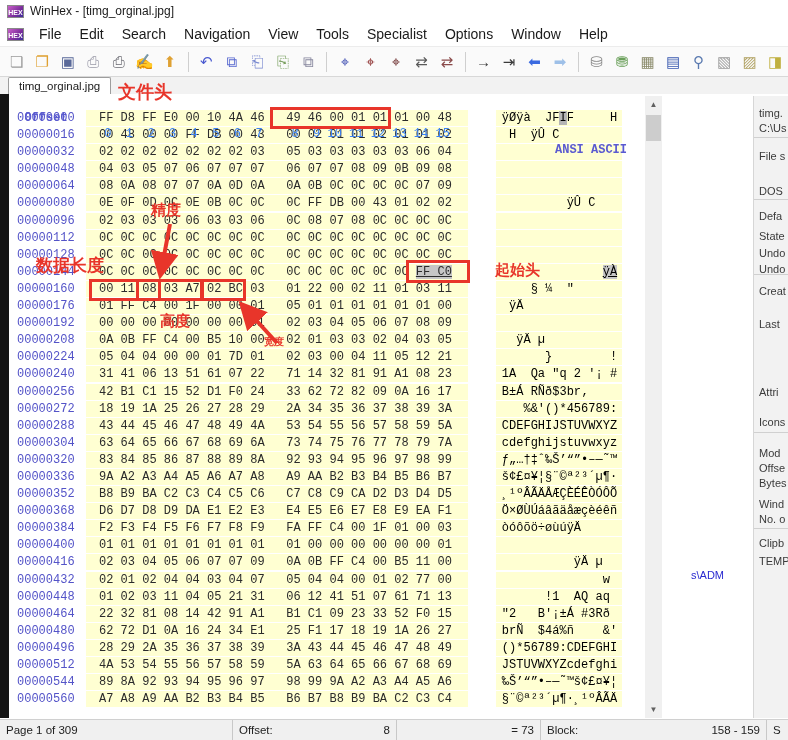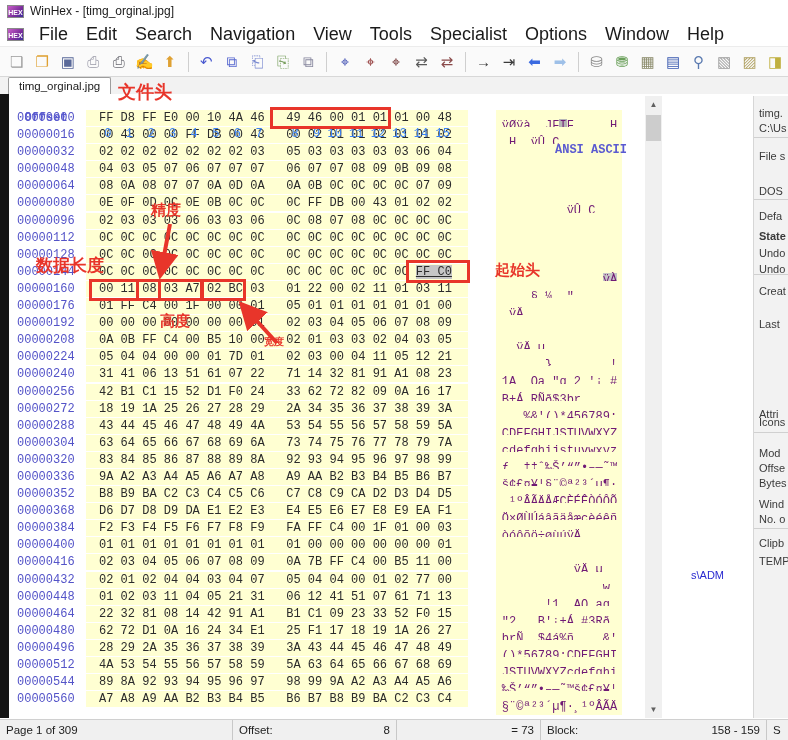--- a/index.html
+++ b/index.html
@@ -9,21 +9,21 @@
   
   .titlebar{position:absolute;left:0;top:0;width:788px;height:22px;background:#fff;
             display:flex;align-items:center;padding-left:7px;box-sizing:border-box;}
   .appicon{display:inline-block;width:17px;height:13px;margin-right:6px;
            background:linear-gradient(135deg,#c95fc9 0%,#7c2d9c 60%,#3c2d9c 100%);
            color:#fff;font-size:7px;font-weight:bold;text-align:center;line-height:13px;
            border:1px solid #888;box-sizing:border-box;}
   .wtitle{font-size:12px;}
   .menubar{position:absolute;left:0;top:22px;width:788px;height:24px;background:#fff;
            display:flex;align-items:center;padding-left:7px;box-sizing:border-box;}
-  .menu-item{font-size:18px;padding:2px 9px;cursor:default;}
+  .menu-item{font-size:14px;padding:2px 9px;cursor:default;}
   .toolbar{position:absolute;left:0;top:46px;width:788px;height:31px;background:#fafafa;
            border-top:1px solid #ececec;border-bottom:1px solid #d8d8d8;
            display:flex;align-items:center;padding-left:4px;box-sizing:border-box;}
   .tool{width:26px;height:24px;text-align:center;font-size:15px;line-height:24px;cursor:default;}
   .tsep{width:1px;height:20px;background:#cfcfcf;margin:0 5px;}
 
   
   .tabbar{position:absolute;left:0;top:77px;width:788px;height:17px;background:#f2f2f2;
           display:flex;align-items:flex-end;padding-left:8px;box-sizing:border-box;}
   .tab{background:#fff;border:1px solid #9d9d9d;border-bottom:none;height:16px;
@@ -34,22 +34,22 @@
   .editor{position:absolute;left:9px;top:94px;width:636px;height:624px;background:#fff;
           overflow:hidden;font-family:"Liberation Mono",monospace;font-size:12px;}
   .ed-header{position:relative;height:16px;line-height:16px;white-space:pre;}
   .h-off{position:absolute;left:6px;width:62px;text-align:center;color:#5a5ad0;font-weight:bold;}
   .h-cols{position:absolute;left:88px;color:#3b82f6;font-weight:normal;white-space:pre;}
   .h-ascii{position:absolute;left:546px;color:#5a5ad0;font-weight:bold;}
   .row{height:17.1px;line-height:16px;white-space:pre;}
   .off{display:inline-block;width:62px;margin-left:8px;color:#5353c8;vertical-align:top;}
   .hexs{display:inline-block;margin-left:7px;padding:0 16px 0 13px;background:#ffffd2;
         height:16px;vertical-align:top;white-space:pre;color:#2b2b2b;text-align:right;}
-  .ascs{display:inline-block;margin-left:28px;padding:8px 5px 0 6px;background:#ffffd2;
-        height:16px;vertical-align:top;white-space:pre;color:#701a75;}
+  .ascs{display:inline-block;margin-left:28px;padding:0 5px 0 6px;background:#ffffd2;
+        height:16px;vertical-align:top;white-space:pre;color:#000000;}
   .sel{background:#c6c6c6;text-decoration:underline;}
   .cur{background:#b5b5b5;}
 
   
   .vscroll{position:absolute;left:645px;top:96px;width:17px;height:622px;background:#f0f0f0;}
   .sb-btn{position:absolute;left:0;width:17px;height:17px;font-size:8px;color:#606060;
           text-align:center;line-height:17px;background:#f0f0f0;}
   .sb-btn.up{top:0;}
   .sb-btn.down{bottom:0;}
   .sb-thumb{position:absolute;left:1px;top:19px;width:15px;height:26px;background:#cdcdcd;}
@@ -170,21 +170,21 @@
       <div class="row"><span class="off">00000256</span><span class="hexs">42 B1 C1 15 52 D1 F0 24   33 62 72 82 09 0A 16 17</span><span class="ascs">B±Á RÑð$3br‚    </span></div>
       <div class="row"><span class="off">00000272</span><span class="hexs">18 19 1A 25 26 27 28 29   2A 34 35 36 37 38 39 3A</span><span class="ascs">   %&amp;'()*456789:</span></div>
       <div class="row"><span class="off">00000288</span><span class="hexs">43 44 45 46 47 48 49 4A   53 54 55 56 57 58 59 5A</span><span class="ascs">CDEFGHIJSTUVWXYZ</span></div>
       <div class="row"><span class="off">00000304</span><span class="hexs">63 64 65 66 67 68 69 6A   73 74 75 76 77 78 79 7A</span><span class="ascs">cdefghijstuvwxyz</span></div>
       <div class="row"><span class="off">00000320</span><span class="hexs">83 84 85 86 87 88 89 8A   92 93 94 95 96 97 98 99</span><span class="ascs">ƒ„…†‡ˆ‰Š’“”•–—˜™</span></div>
       <div class="row"><span class="off">00000336</span><span class="hexs">9A A2 A3 A4 A5 A6 A7 A8   A9 AA B2 B3 B4 B5 B6 B7</span><span class="ascs">š¢£¤¥¦§¨©ª²³´µ¶·</span></div>
       <div class="row"><span class="off">00000352</span><span class="hexs">B8 B9 BA C2 C3 C4 C5 C6   C7 C8 C9 CA D2 D3 D4 D5</span><span class="ascs">¸¹ºÂÃÄÅÆÇÈÉÊÒÓÔÕ</span></div>
       <div class="row"><span class="off">00000368</span><span class="hexs">D6 D7 D8 D9 DA E1 E2 E3   E4 E5 E6 E7 E8 E9 EA F1</span><span class="ascs">Ö×ØÙÚáâãäåæçèéêñ</span></div>
       <div class="row"><span class="off">00000384</span><span class="hexs">F2 F3 F4 F5 F6 F7 F8 F9   FA FF C4 00 1F 01 00 03</span><span class="ascs">òóôõö÷øùúÿÄ     </span></div>
       <div class="row"><span class="off">00000400</span><span class="hexs">01 01 01 01 01 01 01 01   01 00 00 00 00 00 00 01</span><span class="ascs">                </span></div>
-      <div class="row"><span class="off">00000416</span><span class="hexs">02 03 04 05 06 07 08 09   0A 7B FF C4 00 B5 11 00</span><span class="ascs">          ÿÄ µ  </span></div>
+      <div class="row"><span class="off">00000416</span><span class="hexs">02 03 04 05 06 07 07 09   0A 0B FF C4 00 B5 11 00</span><span class="ascs">          ÿÄ µ  </span></div>
       <div class="row"><span class="off">00000432</span><span class="hexs">02 01 02 04 04 03 04 07   05 04 04 00 01 02 77 00</span><span class="ascs">              w </span></div>
       <div class="row"><span class="off">00000448</span><span class="hexs">01 02 03 11 04 05 21 31   06 12 41 51 07 61 71 13</span><span class="ascs">      !1  AQ aq </span></div>
       <div class="row"><span class="off">00000464</span><span class="hexs">22 32 81 08 14 42 91 A1   B1 C1 09 23 33 52 F0 15</span><span class="ascs">"2   B'¡±Á #3Rð </span></div>
       <div class="row"><span class="off">00000480</span><span class="hexs">62 72 D1 0A 16 24 34 E1   25 F1 17 18 19 1A 26 27</span><span class="ascs">brÑ  $4á%ñ    &amp;'</span></div>
       <div class="row"><span class="off">00000496</span><span class="hexs">28 29 2A 35 36 37 38 39   3A 43 44 45 46 47 48 49</span><span class="ascs">()*56789:CDEFGHI</span></div>
       <div class="row"><span class="off">00000512</span><span class="hexs">4A 53 54 55 56 57 58 59   5A 63 64 65 66 67 68 69</span><span class="ascs">JSTUVWXYZcdefghi</span></div>
       <div class="row"><span class="off">00000544</span><span class="hexs">89 8A 92 93 94 95 96 97   98 99 9A A2 A3 A4 A5 A6</span><span class="ascs">‰Š’“”•–—˜™š¢£¤¥¦</span></div>
       <div class="row"><span class="off">00000560</span><span class="hexs">A7 A8 A9 AA B2 B3 B4 B5   B6 B7 B8 B9 BA C2 C3 C4</span><span class="ascs">§¨©ª²³´µ¶·¸¹ºÂÃÄ</span></div>
     </div>
 </div>
@@ -199,26 +199,26 @@
     <div class="rp-div" style="top: 41px;"></div>
     <div class="rp-div" style="top: 103px;"></div>
     <div class="rp-div" style="top: 178px;"></div>
     <div class="rp-div" style="top: 336px;"></div>
     <div class="rp-div" style="top: 432px;"></div>
     <div class="rp-item" style="top: 11px;">timg.</div>
     <div class="rp-item" style="top: 26px;">C:\Us</div>
     <div class="rp-item" style="top: 54px;">File s</div>
     <div class="rp-item" style="top: 89px;">DOS</div>
     <div class="rp-item" style="top: 114px;">Defa</div>
-    <div class="rp-item" style="top: 134px; font-weight: bold;">State</div>
+    <div class="rp-item" style="top: 134px;">State</div>
     <div class="rp-item" style="top: 151px;">Undo</div>
     <div class="rp-item" style="top: 167px;">Undo</div>
     <div class="rp-item" style="top: 189px;">Creat</div>
     <div class="rp-item" style="top: 222px;">Last</div>
-    <div class="rp-item" style="top: 312px; text-align: right;">Attri</div>
+    <div class="rp-item" style="top: 290px; text-align: right;">Attri</div>
     <div class="rp-item" style="top: 320px;">Icons</div>
     <div class="rp-item" style="top: 351px;">Mod</div>
     <div class="rp-item" style="top: 366px;">Offse</div>
     <div class="rp-item" style="top: 381px;">Bytes</div>
     <div class="rp-item" style="top: 402px;">Wind</div>
     <div class="rp-item" style="top: 417px;">No. o</div>
     <div class="rp-item" style="top: 441px;">Clipb</div>
     <div class="rp-item" style="top: 459px;">TEMP</div>
     <div class="rp-path" style="top: 473px;">s\ADM</div>
   </div>

